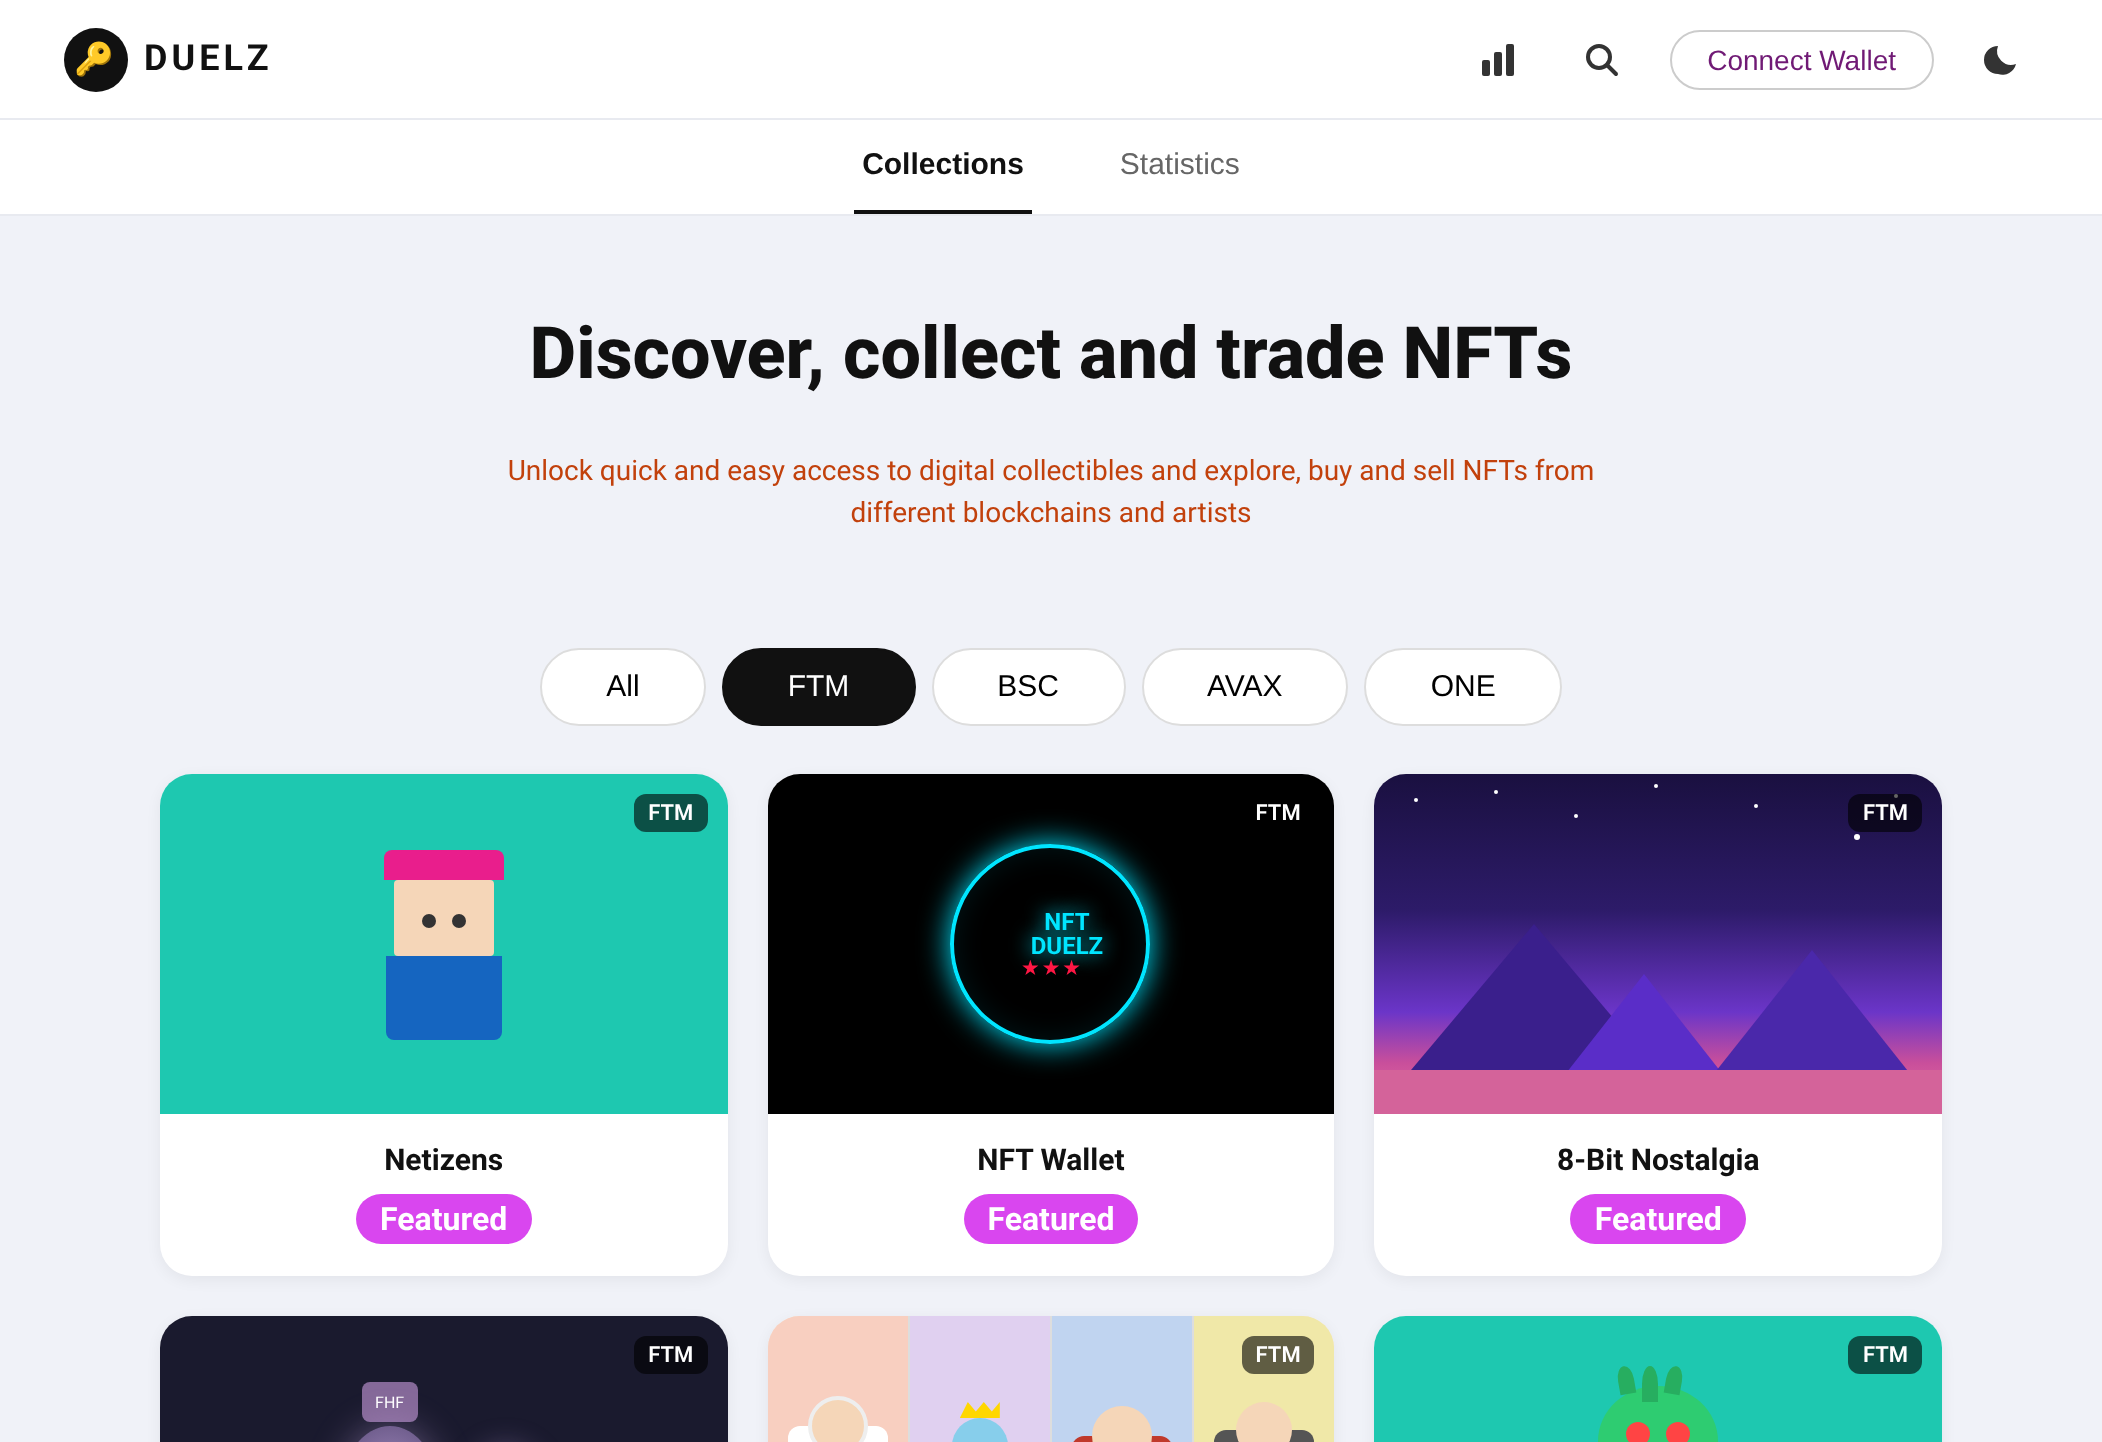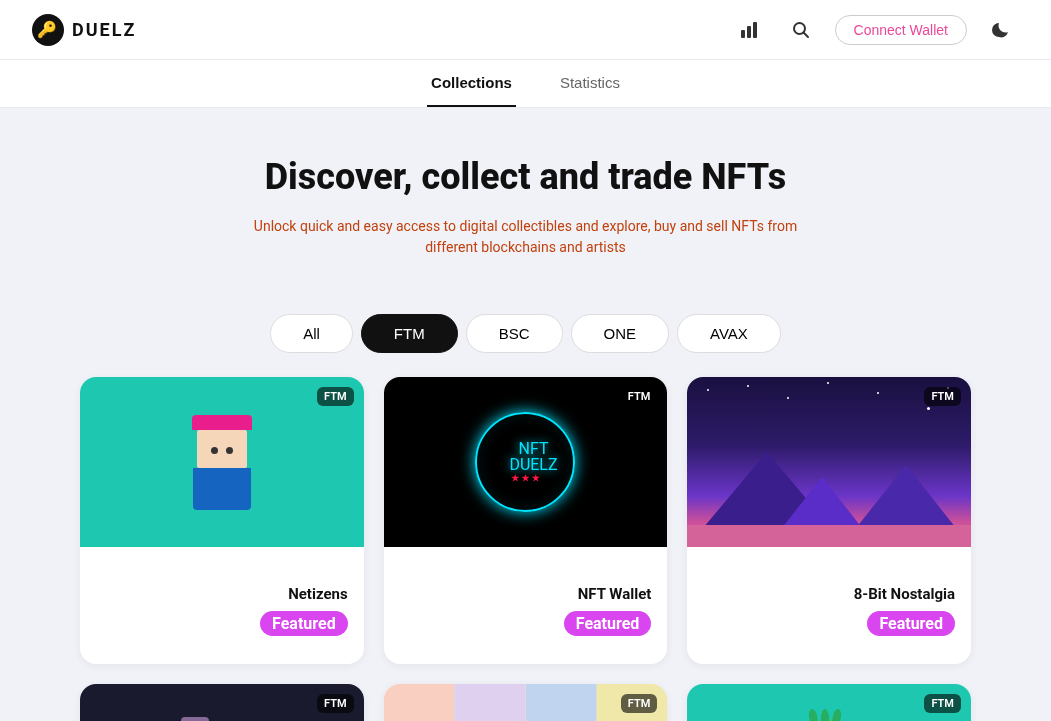--- a/index.html
+++ b/index.html
@@ -57,21 +57,21 @@
       border-radius: 50%;
     }
     .connect-wallet-btn {
       background: #fff;
       border: 1.5px solid #ccc;
       border-radius: 24px;
       padding: 6px 18px;
       font-size: 14px;
       font-weight: 500;
       cursor: pointer;
-      color: #ec4899;
+      color: #701a75;
     }
     
     .nav-tabs {
       background: #fff;
       display: flex;
       justify-content: center;
       gap: 40px;
       border-bottom: 1px solid #e8eaf0;
       padding: 0;
       align-items: flex-end;
@@ -96,21 +96,21 @@
     
     .hero {
       text-align: center;
       padding: 48px 20px 32px;
       background: #f0f2f8;
     }
     .hero-title {
       font-size: 36px;
       font-weight: 800;
       color: #111;
-      margin-bottom: 18px;
+      margin-bottom: 28px;
     }
     .hero-subtitle {
       font-size: 14px;
       color: #c2410c;
       max-width: 560px;
       margin: 0 auto;
       line-height: 1.5;
     }
     
     .filter-bar {
@@ -163,23 +163,22 @@
       top: 10px;
       right: 10px;
       background: rgba(0,0,0,0.6);
       color: #fff;
       font-size: 11px;
       font-weight: 600;
       padding: 3px 7px;
       border-radius: 6px;
     }
     .card-body {
-      padding: 14px 16px 28px;
-      text-align: right;
-      margin-top: 24px;
+      padding: 14px 16px 16px;
+      text-align: center;
     }
     .card-title {
       font-size: 15px;
       font-weight: 700;
       color: #111;
       margin-bottom: 8px;
     }
     .card-tag {
       display: inline-block;
       background: #d946ef;
@@ -211,22 +210,22 @@
       width: 100px;
       height: 100px;
       display: flex;
       align-items: center;
       justify-content: center;
       flex-direction: column;
       box-shadow: 0 0 15px #00e5ff, inset 0 0 15px rgba(0,229,255,0.1);
     }
     .duelz-text {
       color: #00e5ff;
-      font-size: 16px;
-      font-weight: 400;
+      font-size: 12px;
+      font-weight: 700;
       text-shadow: 0 0 10px #00e5ff;
       line-height: 1;
       margin-left: 16px;
     }
     .duelz-sub {
       color: #ff1744;
       font-size: 9px;
       font-weight: 700;
     }
     
@@ -299,22 +298,22 @@
 
 <section class="hero">
   <h1 class="hero-title">Discover, collect and trade NFTs</h1>
   <p class="hero-subtitle">Unlock quick and easy access to digital collectibles and explore, buy and sell NFTs from different blockchains and artists</p>
 </section>
 
 <div class="filter-bar">
   <button class="filter-btn">All</button>
   <button class="filter-btn active">FTM</button>
   <button class="filter-btn">BSC</button>
+  <button class="filter-btn">AVAX</button>
   <button class="filter-btn">ONE</button>
-  <button class="filter-btn">AVAX</button>
 </div>
 
 <main class="collections-grid">
 
   <div class="card">
     <div class="card-image img-netizens">
 
       <div style="display:flex;flex-direction:column;align-items:center;">
         <div style="width:60px;height:15px;background:#e91e8c;border-radius:4px 4px 0 0;margin-bottom:0;"></div>
         <div style="width:50px;height:38px;background:#f5d6b8;border-radius:2px;position:relative;display:flex;align-items:center;justify-content:center;">

